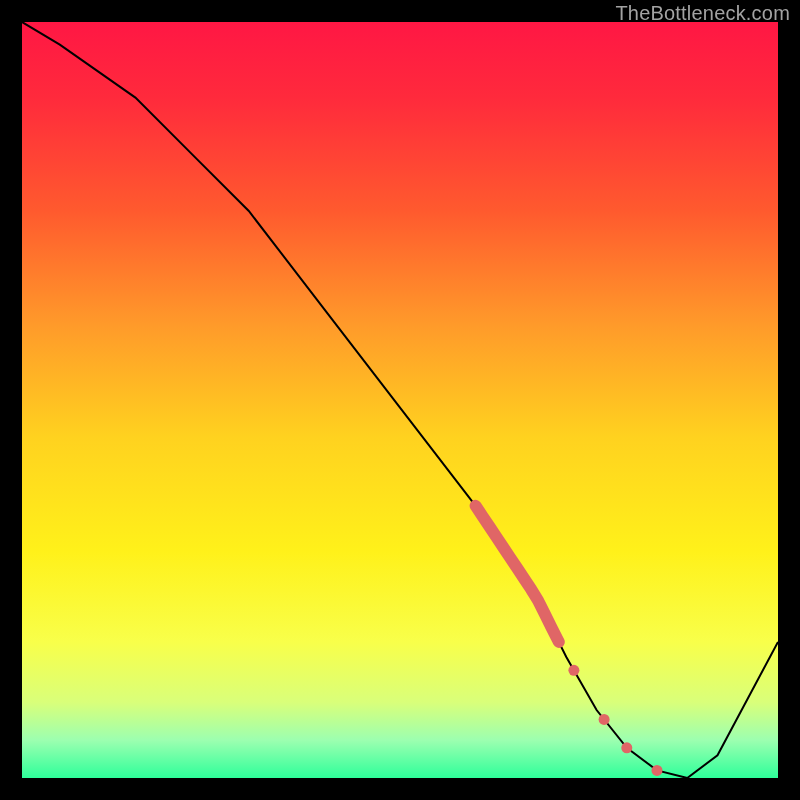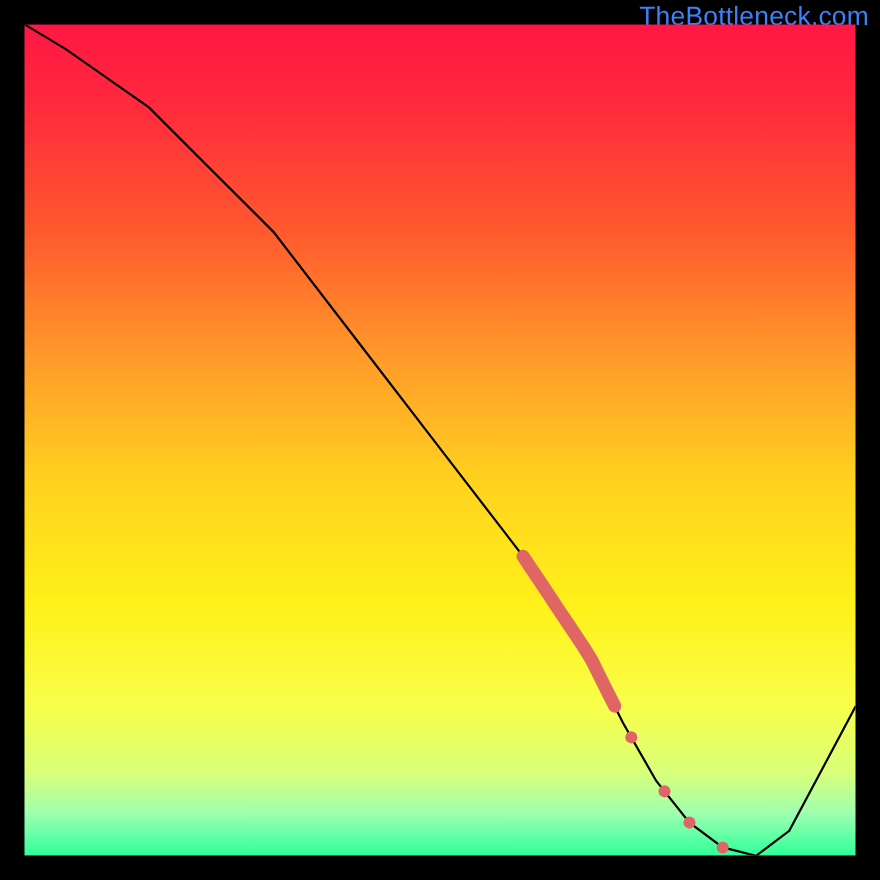--- a/index.html
+++ b/index.html
@@ -24,22 +24,22 @@
     left: 22px;
     top: 22px;
     width: 756px;
     height: 756px;
     overflow: hidden;
   }
   .attribution {
     position: absolute;
     top: 2px;
     right: 10px;
-    color: #3b82f6;
-    font-size: 24px;
+    color: #a3a3a3;
+    font-size: 20px;
     font-weight: 400;
     letter-spacing: 0.2px;
   }
   svg {
     display: block;
   }
 </style>
 </head>
 <body>
 

